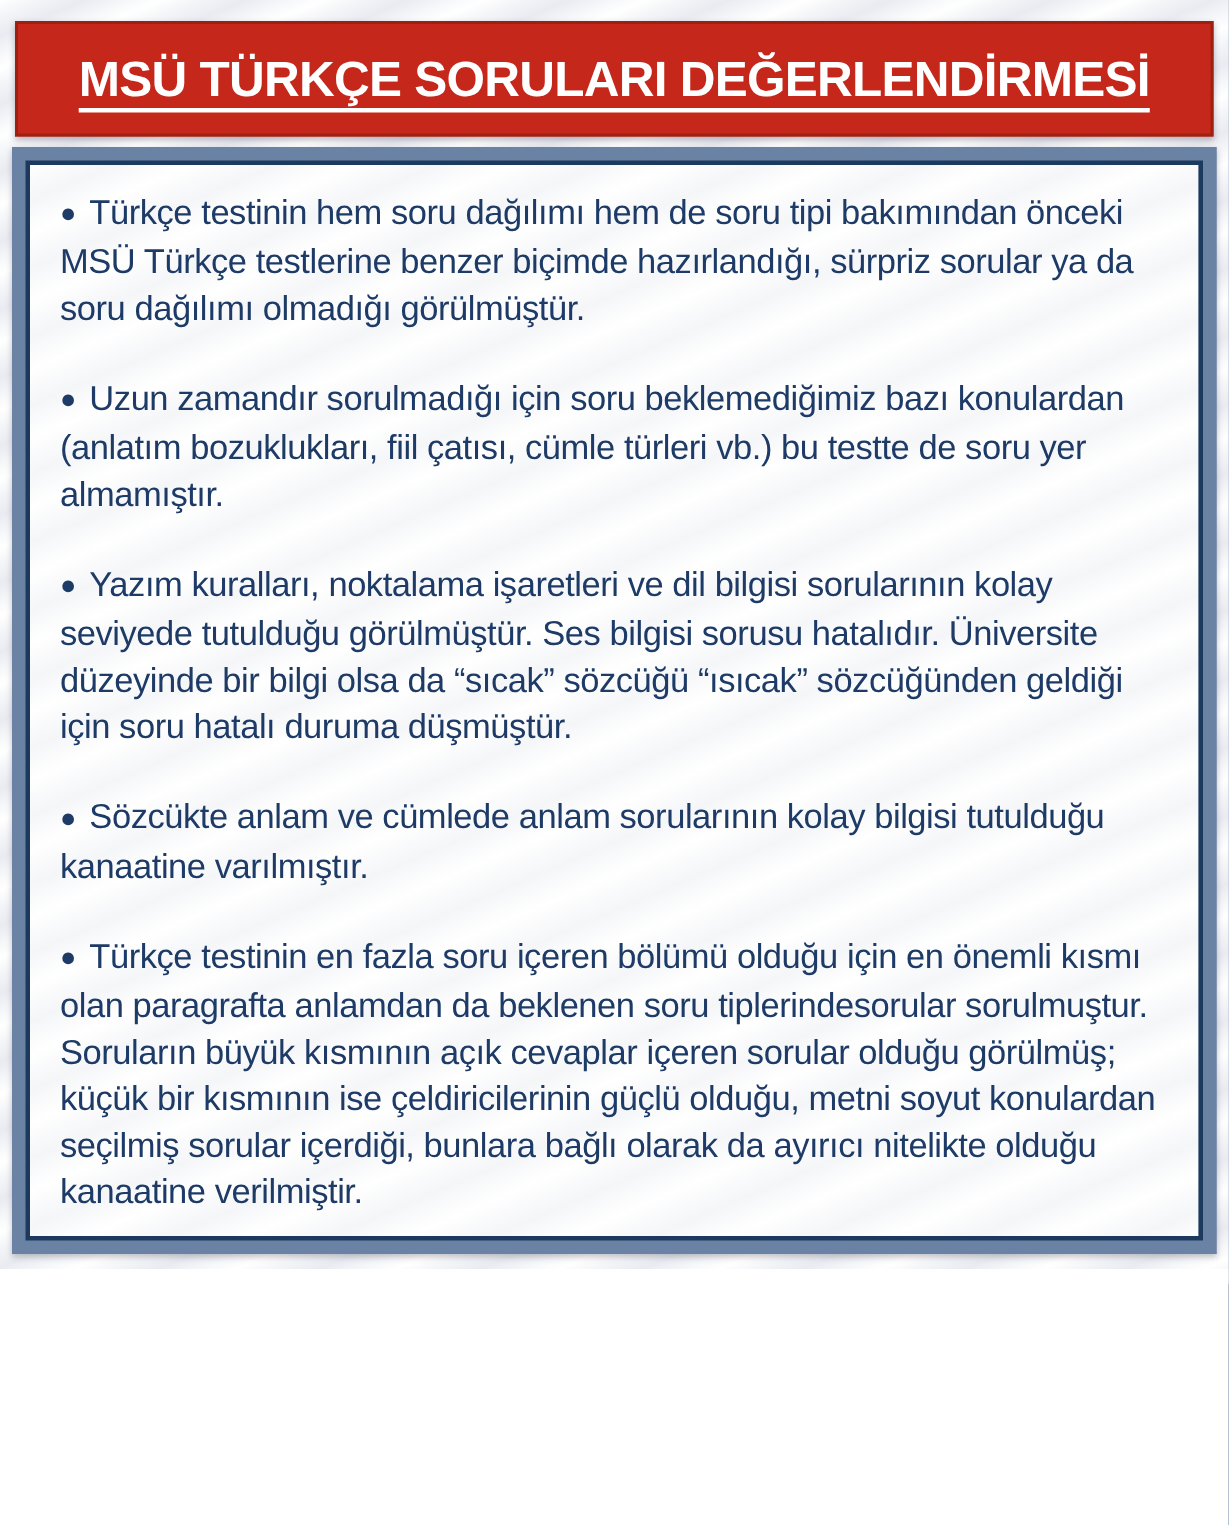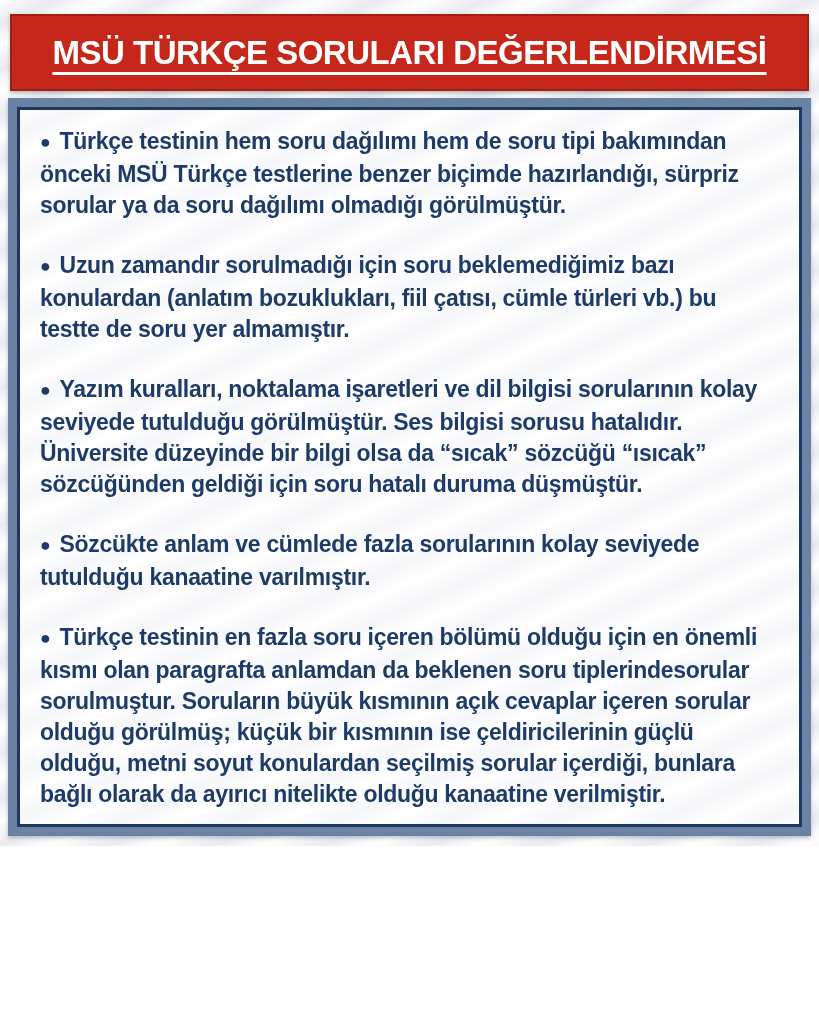--- a/index.html
+++ b/index.html
@@ -69,21 +69,20 @@
     background:
       linear-gradient(rgba(255,255,255,0.55), rgba(255,255,255,0.55)),
       repeating-linear-gradient(
         157deg,
         #ffffff 0px,
         #f4f5f8 10px,
         #e9ebf1 22px,
         #f7f8fa 34px,
         #ffffff 42px
       );
-    font-weight: bold;
   }
 
   .bullet-item {
     margin: 0 0 29px;
     color: #1d3b66;
     font-size: 23px;
     line-height: 31px;
     letter-spacing: -0.3px;
   }
   .bullet-item:last-child {
@@ -115,21 +114,21 @@
 
       <p class="bullet-item">
         <span class="bullet-dot">●</span><span>Uzun zamandır sorulmadığı için soru beklemediğimiz bazı konulardan (anlatım bozuklukları, fiil çatısı, cümle türleri vb.) bu testte de soru yer almamıştır.</span>
       </p>
 
       <p class="bullet-item">
         <span class="bullet-dot">●</span><span>Yazım kuralları, noktalama işaretleri ve dil bilgisi sorularının kolay seviyede tutulduğu görülmüştür. Ses bilgisi sorusu hatalıdır. Üniversite düzeyinde bir bilgi olsa da “sıcak” sözcüğü “ısıcak” sözcüğünden geldiği için soru hatalı duruma düşmüştür.</span>
       </p>
 
       <p class="bullet-item">
-        <span class="bullet-dot">●</span><span>Sözcükte anlam ve cümlede fazla sorularının kolay seviyede tutulduğu kanaatine varılmıştır.</span>
+        <span class="bullet-dot">●</span><span>Sözcükte anlam ve cümlede anlam sorularının kolay bilgisi tutulduğu kanaatine varılmıştır.</span>
       </p>
 
       <p class="bullet-item">
         <span class="bullet-dot">●</span><span>Türkçe testinin en fazla soru içeren bölümü olduğu için en önemli kısmı olan paragrafta anlamdan da beklenen soru tiplerindesorular sorulmuştur. Soruların büyük kısmının açık cevaplar içeren sorular olduğu görülmüş; küçük bir kısmının ise çeldiricilerinin güçlü olduğu, metni soyut konulardan seçilmiş sorular içerdiği, bunlara bağlı olarak da ayırıcı nitelikte olduğu kanaatine verilmiştir.</span>
       </p>
 
     </div>
   </section>
 
 </div>

